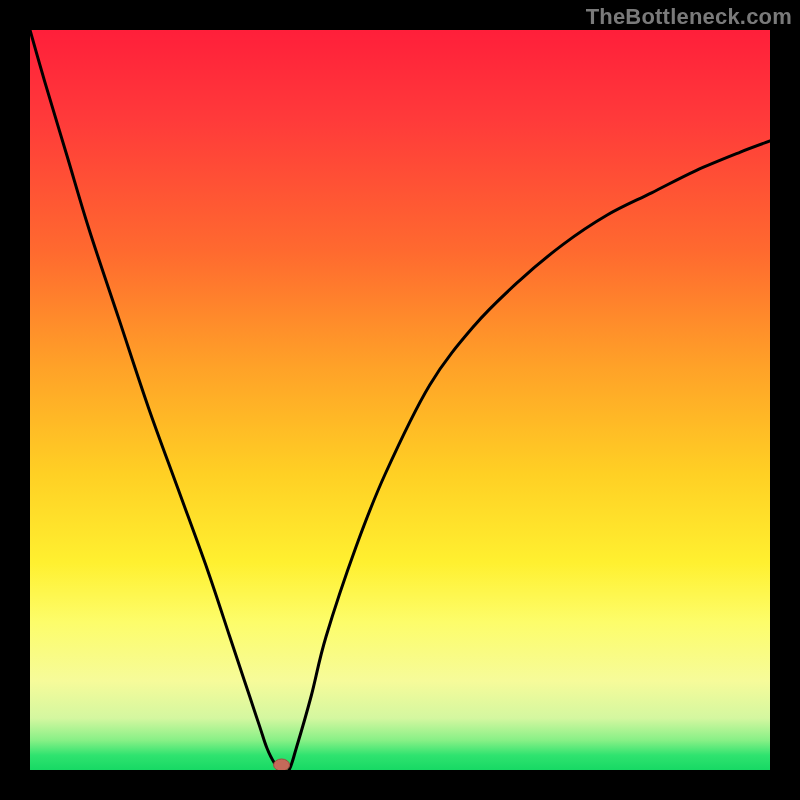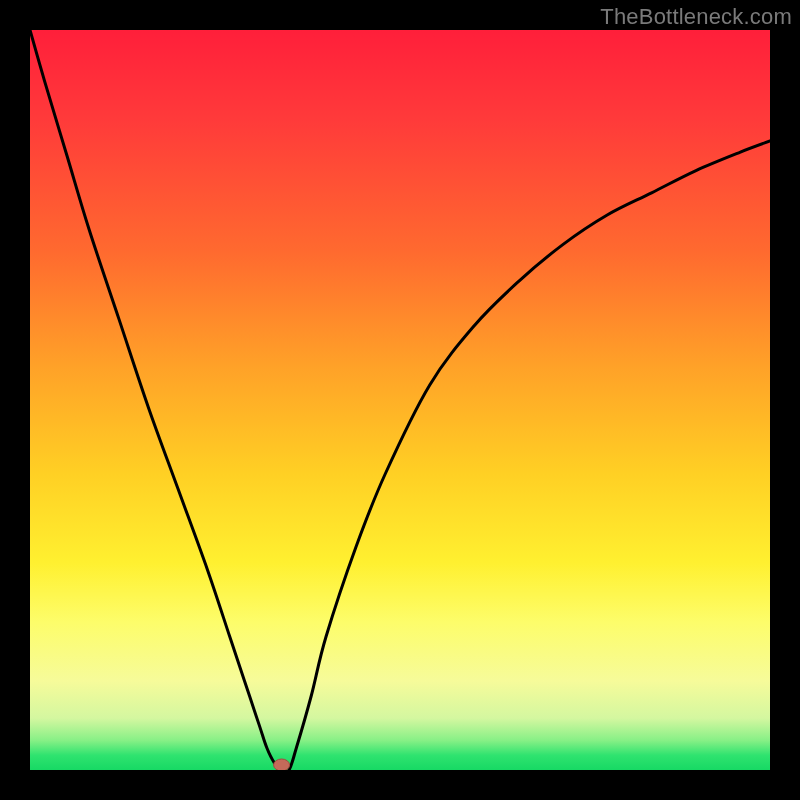--- a/index.html
+++ b/index.html
@@ -8,20 +8,21 @@
     width: 800px;
     height: 800px;
     background: #000;
     font-family: Arial, Helvetica, sans-serif;
   }
   .frame {
     position: relative;
     width: 800px;
     height: 596px;
     background: #000;
+    font-weight: bold;
   }
   .plot-area {
     position: absolute;
     left: 30px;
     top: 30px;
     width: 740px;
     height: 740px;
     overflow: hidden;
   }
   .gradient-bg {

